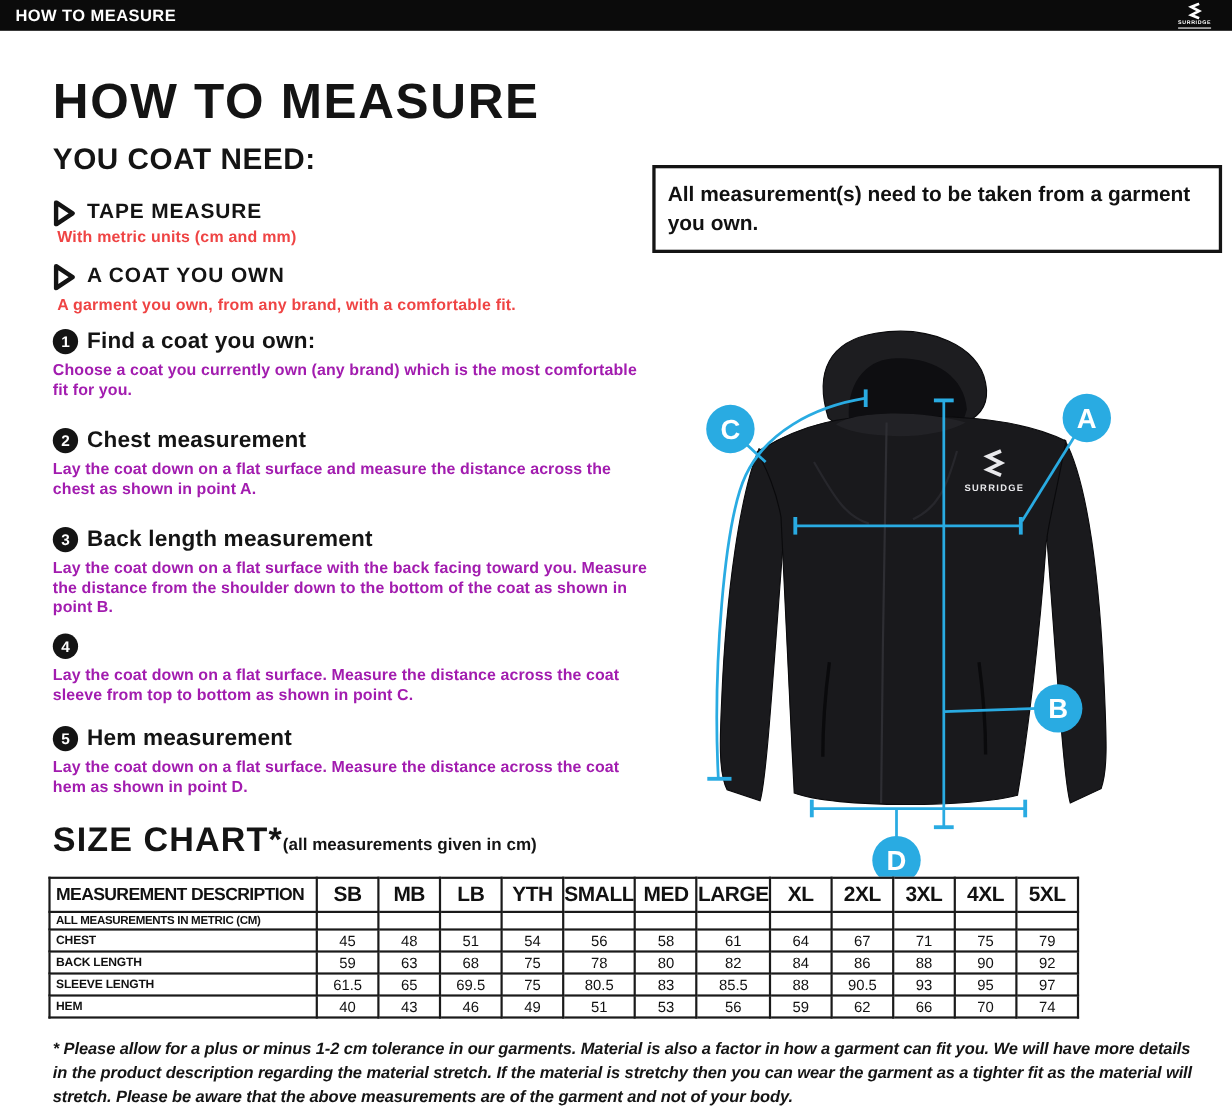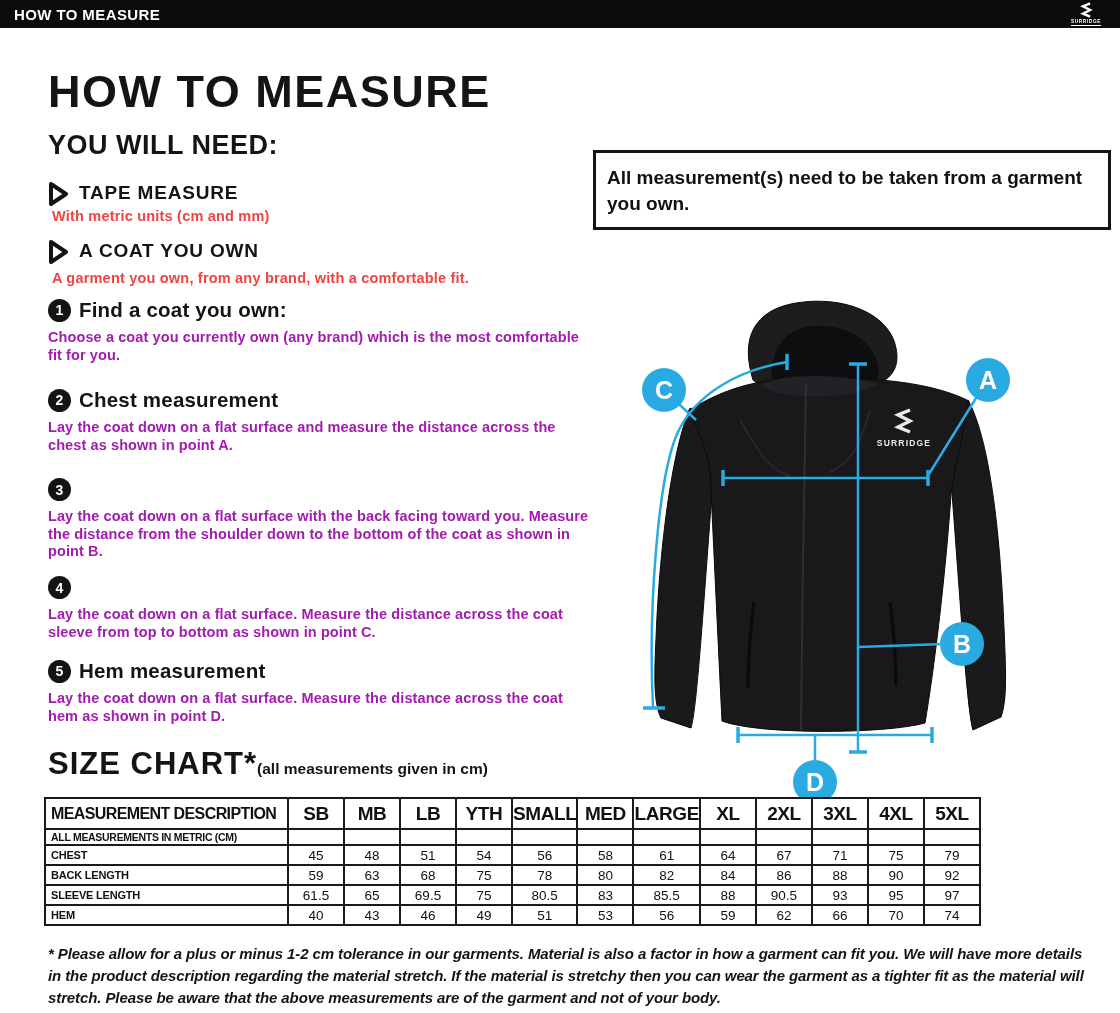--- a/index.html
+++ b/index.html
@@ -120,21 +120,21 @@
     <div class="topbar-title">HOW TO MEASURE</div>
     <div class="topbar-logo">
       <svg width="15" height="16" viewBox="0 0 18 22">
         <path d="M14,2 L4,6 L14,11 L4,16 L14,20" fill="none" stroke="#ffffff" stroke-width="3.2"></path>
       </svg>
       <div class="brand-word">SURRIDGE</div>
     </div>
   </div>
 
   <div class="page-title">HOW TO MEASURE</div>
-  <div class="need-title">YOU WILL NEED:</div>
+  <div class="need-title">YOU COAT NEED:</div>
 
   <div class="need-item need-item-1">
     <svg class="tri-icon" width="21" height="24" viewBox="0 0 21 24">
       <path d="M3,2 L18,12 L3,22 Z" fill="#ffffff" stroke="#141414" stroke-width="4" stroke-linejoin="round"></path>
     </svg>
     <span class="need-label">TAPE MEASURE</span>
   </div>
   <div class="need-desc need-desc-1">With metric units (cm and mm)</div>
 
   <div class="need-item need-item-2">
@@ -157,20 +157,21 @@
     <div class="step-head">
       <span class="step-num">2</span>
       <span class="step-title">Chest measurement</span>
     </div>
     <div class="step-body">Lay the coat down on a flat surface and measure the distance across the chest as shown in point A.</div>
   </div>
 
   <div class="step step-3">
     <div class="step-head">
       <span class="step-num">3</span>
+      <span class="step-title">Back length measurement</span>
     </div>
     <div class="step-body">Lay the coat down on a flat surface with the back facing toward you. Measure the distance from the shoulder down to the bottom of the coat as shown in point B.</div>
   </div>
 
   <div class="step step-4">
     <div class="step-head">
       <span class="step-num">4</span>
     </div>
     <div class="step-body">Lay the coat down on a flat surface. Measure the distance across the coat sleeve from top to bottom as shown in point C.</div>
   </div>

